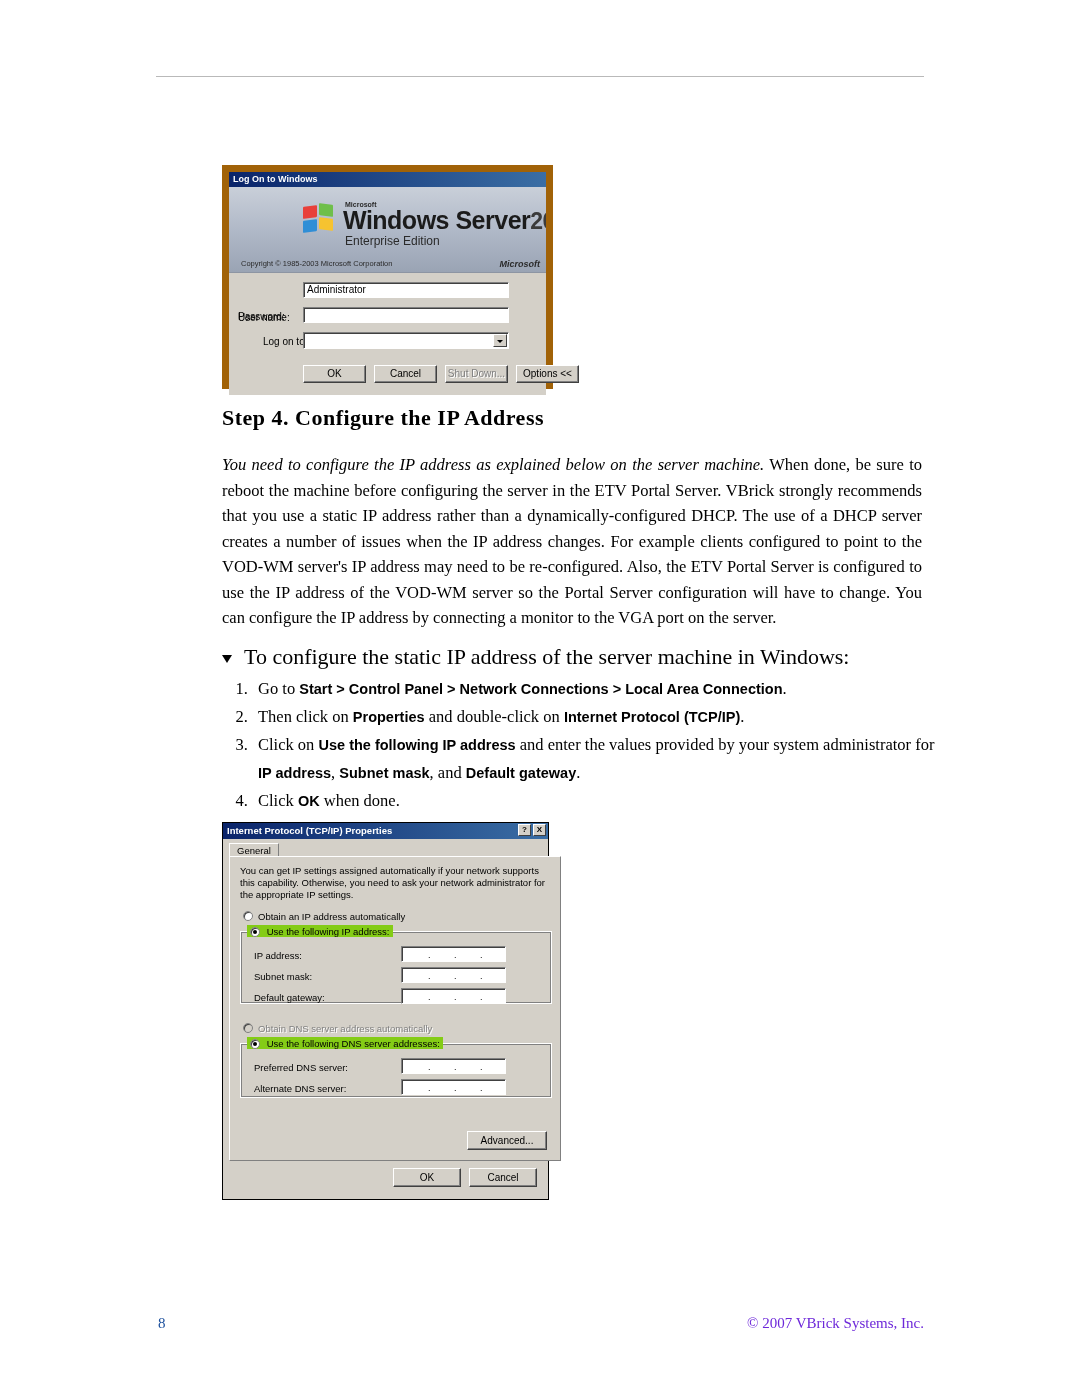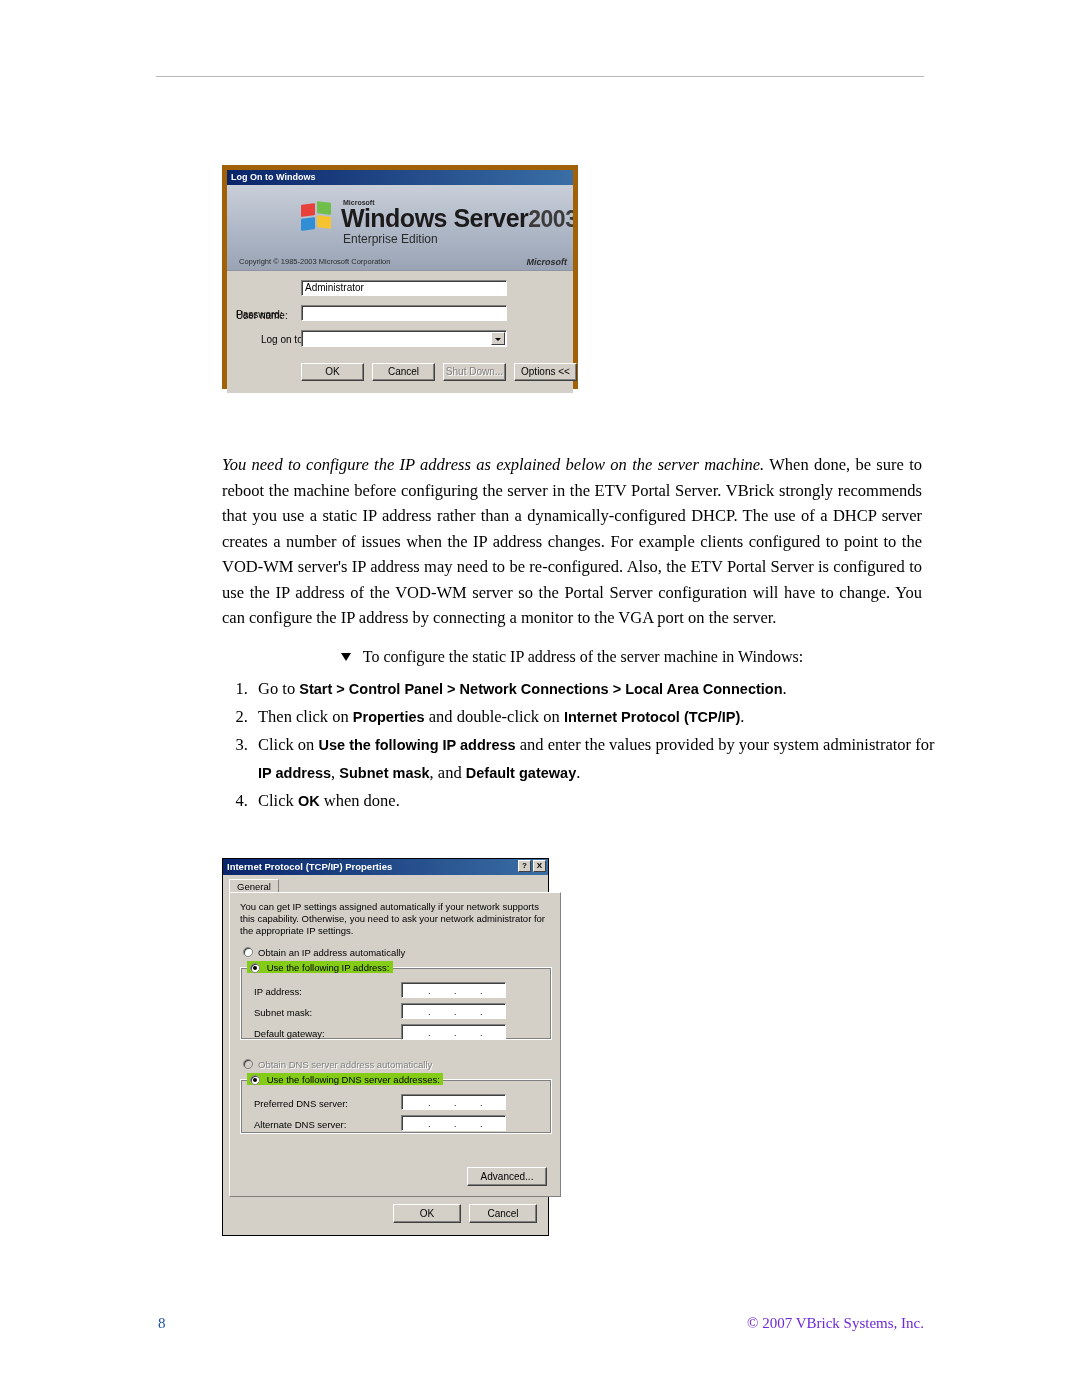--- a/index.html
+++ b/index.html
@@ -28,23 +28,23 @@
     width: 768px;
     height: 1px;
     background: #b9b9b9;
   }
 
   
   .logon-dialog {
     position: absolute;
     left: 222px;
     top: 165px;
-    width: 356px;
+    width: 331px;
     height: 224px;
-    border: 5px solid #a16207;
+    border: 7px solid #a16207;
     background: #d4d0c8;
     box-sizing: border-box;
     font-family: "Liberation Sans", sans-serif;
   }
   .logon-title {
     height: 15px;
     background: linear-gradient(to right, #0a246a, #3a6ea5);
     color: #ffffff;
     font-size: 9px;
     font-weight: bold;
@@ -203,23 +203,22 @@
     line-height: 25.5px;
     text-align: justify;
     color: #000;
   }
   .body-text i { font-style: italic; }
   .proc-head {
     position: absolute;
     left: 222px;
     top: 645px;
     width: 700px;
-    font-size: 16px;
+    font-size: 22px;
     line-height: 24px;
-    text-align: center;
   }
   .tri {
     display: inline-block;
     width: 0; height: 0;
     border-left: 5px solid transparent;
     border-right: 5px solid transparent;
     border-top: 8px solid #000;
     margin-right: 12px;
     vertical-align: 1px;
   }
@@ -241,21 +240,20 @@
     position: absolute;
     left: 222px;
     top: 822px;
     width: 327px;
     height: 378px;
     border: 1px solid #000000;
     background: #d4d0c8;
     box-sizing: border-box;
     font-family: "Liberation Sans", sans-serif;
     font-size: 9.5px;
-    margin-top: 36px;
   }
   .tcp-title {
     height: 16px;
     background: linear-gradient(to right, #0a246a, #3a6ea5);
     color: #fff;
     font-size: 9.5px;
     font-weight: bold;
     padding: 2px 0 0 4px;
     box-sizing: border-box;
     position: relative;
@@ -417,20 +415,21 @@
         <div class="arrow-btn"></div>
       </div>
 
       <div class="btn" style="left:74px; top:92px; width:63px;">OK</div>
       <div class="btn" style="left:145px; top:92px; width:63px;">Cancel</div>
       <div class="btn disabled" style="left:216px; top:92px; width:63px;text-align:center;">Shut Down...</div>
       <div class="btn" style="left:287px; top:92px; width:63px;">Options &lt;&lt;</div>
     </div>
   </div>
 
+  <h1 class="step">Step 4. Configure the IP Address</h1>
 
   <div class="body-text"><i>You need to configure the IP address as explained below on the server machine.</i><span> When done, be sure to reboot the machine before configuring the server in the ETV Portal Server. VBrick strongly recommends that you use a static IP address rather than a dynamically-configured DHCP. The use of a DHCP server creates a number of issues when the IP address changes. For example clients configured to point to the VOD-WM server's IP address may need to be re-configured. Also, the ETV Portal Server is configured to use the IP address of the VOD-WM server so the Portal Server configuration will have to change. You can configure the IP address by connecting a monitor to the VGA port on the server.</span></div>
 
   <div class="proc-head"><span class="tri"></span><span>To configure the static IP address of the server machine in Windows:</span></div>
 
   <ol class="steps">
     <li><span>Go to </span><b>Start &gt; Control Panel &gt; Network Connections &gt; Local Area Connection</b><span>.</span></li>
     <li><span>Then click on </span><b>Properties</b><span> and double-click on </span><b>Internet Protocol (TCP/IP)</b><span>.</span></li>
     <li><span>Click on </span><b>Use the following IP address</b><span> and enter the values provided by your system administrator for </span><b>IP address</b><span>, </span><b>Subnet mask</b><span>, and </span><b>Default gateway</b><span>.</span></li>
     <li><span>Click </span><b>OK</b><span> when done.</span></li>

